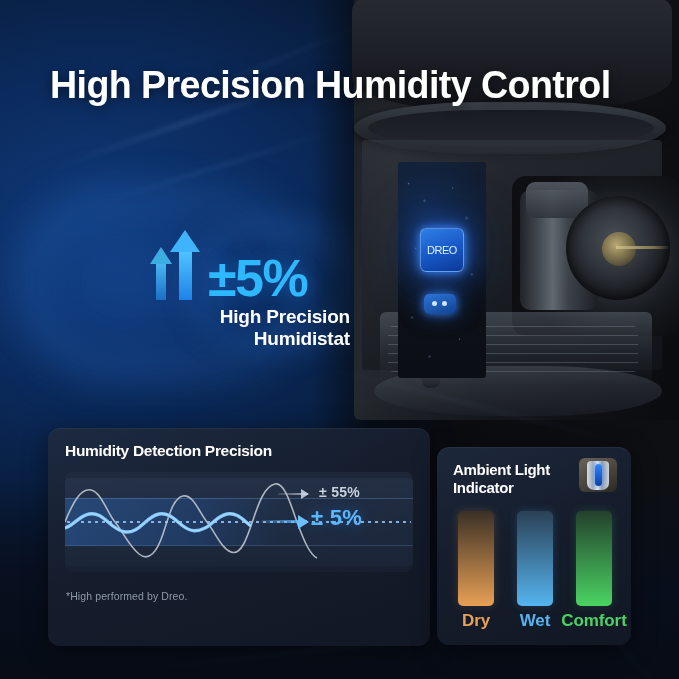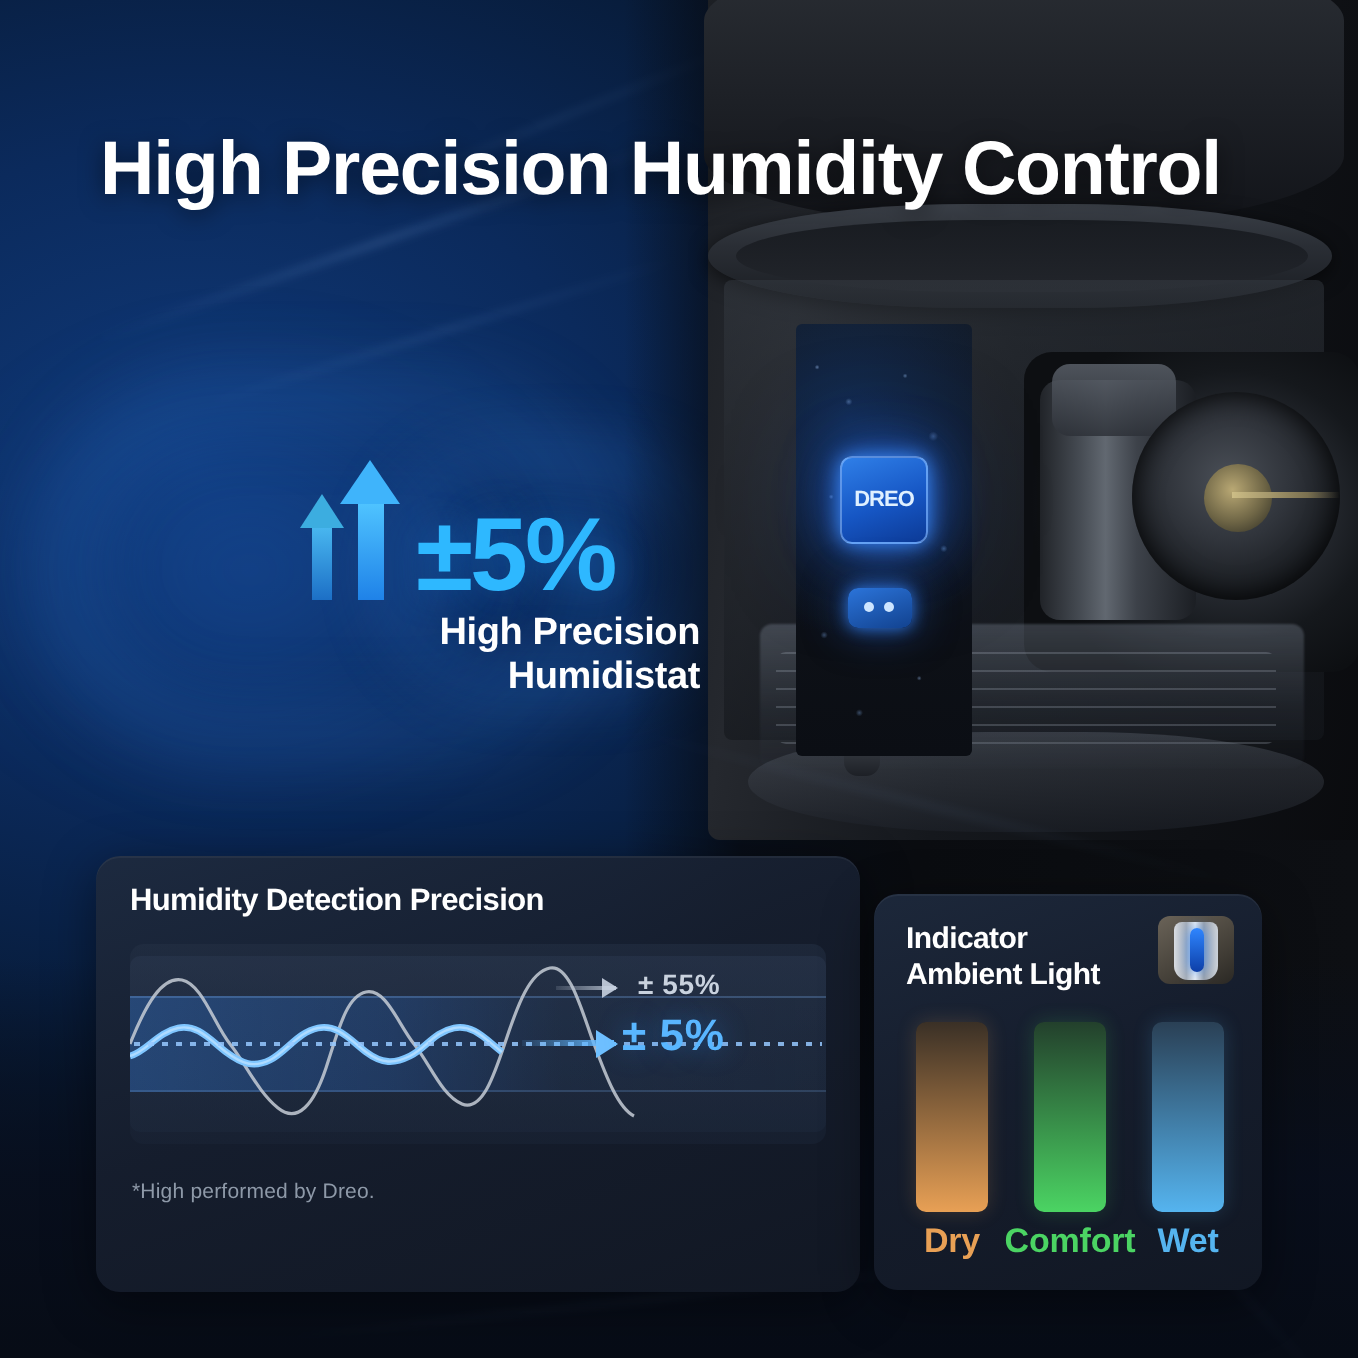--- a/index.html
+++ b/index.html
@@ -167,21 +167,21 @@
   }
   .chip{
     position:absolute; left:76px; top:238px; width:44px; height:44px;
     border-radius:6px;
     background:linear-gradient(160deg,#2f7fe8,#1656c4 55%,#0c3a96);
     box-shadow:0 0 10px rgba(60,140,255,.95), 0 0 26px rgba(40,110,240,.75), 0 0 52px rgba(30,90,220,.5);
     display:flex; align-items:center; justify-content:center;
     border:1px solid rgba(140,190,255,.6);
   }
   .chip span{
-    color:#dff0ff; font-size:11px; font-weight:700; letter-spacing:-.5px;
+    color:#dff0ff; font-size:11px; font-weight:400; letter-spacing:-.5px;
   }
   .chip-small{
     position:absolute; left:80px; top:304px; width:32px; height:20px;
     border-radius:5px;
     background:linear-gradient(160deg,#2b74da,#12428f);
     box-shadow:0 0 8px rgba(50,130,250,.85), 0 0 22px rgba(40,110,230,.55);
   }
   .chip-small::before,.chip-small::after{
     content:""; position:absolute; top:7px; width:5px;height:5px;border-radius:50%;
     background:#cde5ff;
@@ -437,38 +437,38 @@
       <div class="row-arrow arrow-blue"></div>
       <div class="lbl-10">± 55%</div>
       <div class="lbl-5">± 5%</div>
     </div>
 
     <div class="footnote">*High performed by Dreo.</div>
   </div>
 
   <div class="card" id="card-ambient">
     <div class="card-title">
+      <div>Ambient Light</div>
       <div>Indicator</div>
-      <div>Ambient Light</div>
     </div>
 
     <div class="thumb">
       <div class="thumb-unit"></div>
       <div class="thumb-glow"></div>
     </div>
 
     <div class="bars" id="ambient-bars">
         <div class="bar-col">
           <div class="bar" style="background: linear-gradient(rgb(58, 48, 38) 0%, rgb(232, 160, 85) 100%); box-shadow: rgba(232, 160, 85, 0.2) 0px 0px 10px;"></div>
           <div class="bar-label" style="color: rgb(232, 160, 85);">Dry</div>
         </div>
         <div class="bar-col">
+          <div class="bar" style="background: linear-gradient(rgb(42, 64, 85) 0%, rgb(85, 180, 239) 100%); box-shadow: rgba(85, 180, 239, 0.2) 0px 0px 10px;"></div>
+          <div class="bar-label" style="color: rgb(85, 180, 239);">Wet</div>
+        </div>
+        <div class="bar-col">
           <div class="bar" style="background: linear-gradient(rgb(35, 64, 44) 0%, rgb(75, 212, 99) 100%); box-shadow: rgba(75, 212, 99, 0.2) 0px 0px 10px;"></div>
           <div class="bar-label" style="color: rgb(75, 212, 99);">Comfort</div>
         </div>
-        <div class="bar-col">
-          <div class="bar" style="background: linear-gradient(rgb(42, 64, 85) 0%, rgb(85, 180, 239) 100%); box-shadow: rgba(85, 180, 239, 0.2) 0px 0px 10px;"></div>
-          <div class="bar-label" style="color: rgb(85, 180, 239);">Wet</div>
-        </div>
       </div>
   </div>
 
 </div>
 
 </body></html>

